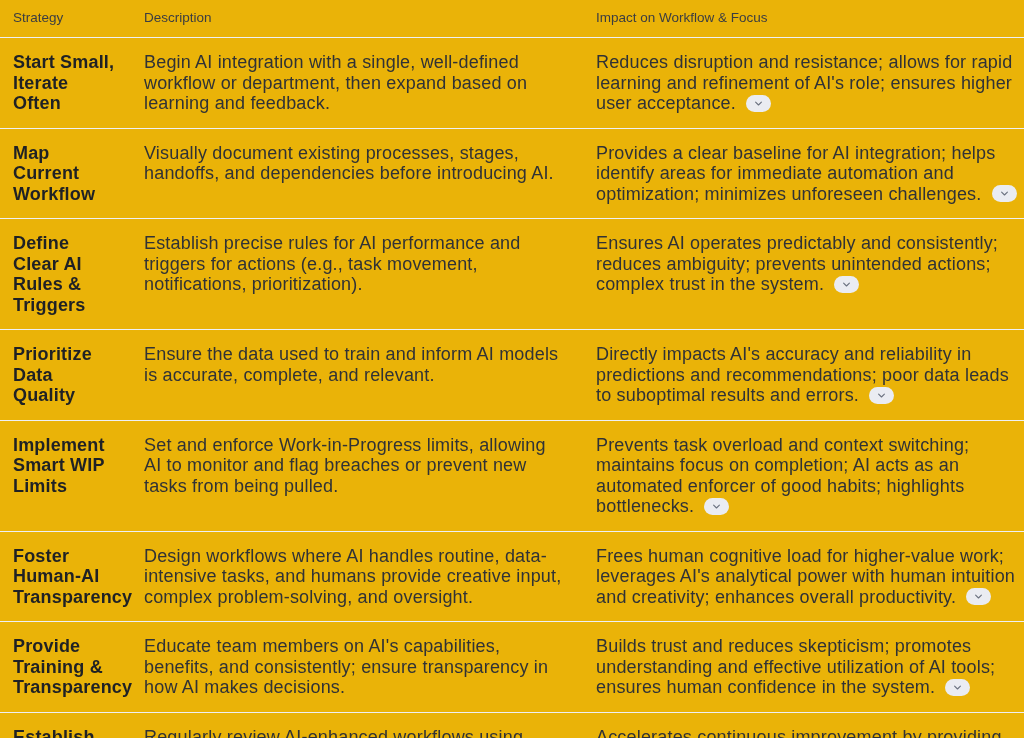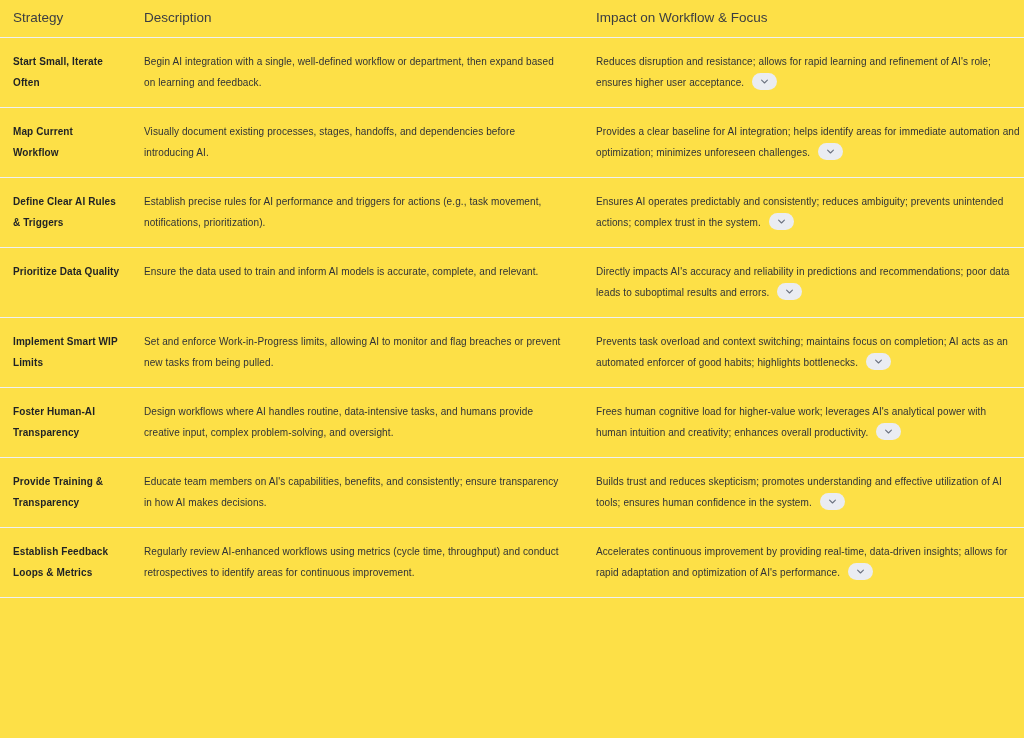--- a/index.html
+++ b/index.html
@@ -11,21 +11,21 @@
     height: 738px;
     background: #f8f9fc;
     font-family: "Liberation Sans", sans-serif;
     color: #2b2d31;
     overflow: hidden;
   }
   .table-wrap {
     width: 1024px;
     height: 738px;
     box-sizing: border-box;
-    background: #fde047;
+    background: #eab308;
   }
   table.strategy-table {
     width: 1024px;
     border-collapse: collapse;
     table-layout: fixed;
   }
   table.strategy-table col.col-strategy    { width: 134px; }
   table.strategy-table col.col-description { width: 451px; }
   table.strategy-table col.col-impact      { width: 439px; }
 
@@ -38,21 +38,21 @@
     padding: 9px 12px 10px 12px;
     border-bottom: 1px solid #eef0f5;
     vertical-align: top;
   }
   thead th.c-strategy    { padding-left: 13px; }
   thead th.c-description { padding-left: 10px; }
   thead th.c-impact      { padding-left: 11px; }
 
   tbody td {
     vertical-align: top;
-    font-size: 10px;
+    font-size: 18px;
     line-height: 20.5px;
     color: #2b2d31;
     padding: 14px 12px 14px 4px;
     border-bottom: 1px solid #eef0f5;
     letter-spacing: 0.01em;
   }
   tbody tr:last-child td { border-bottom: 1px solid #eef0f5; }
 
   td.cell-strategy {
     font-weight: 700;

